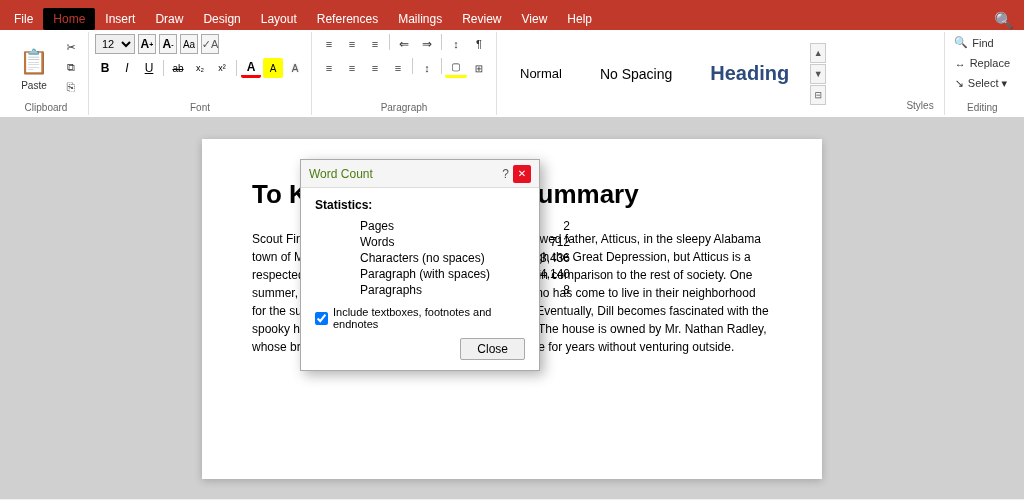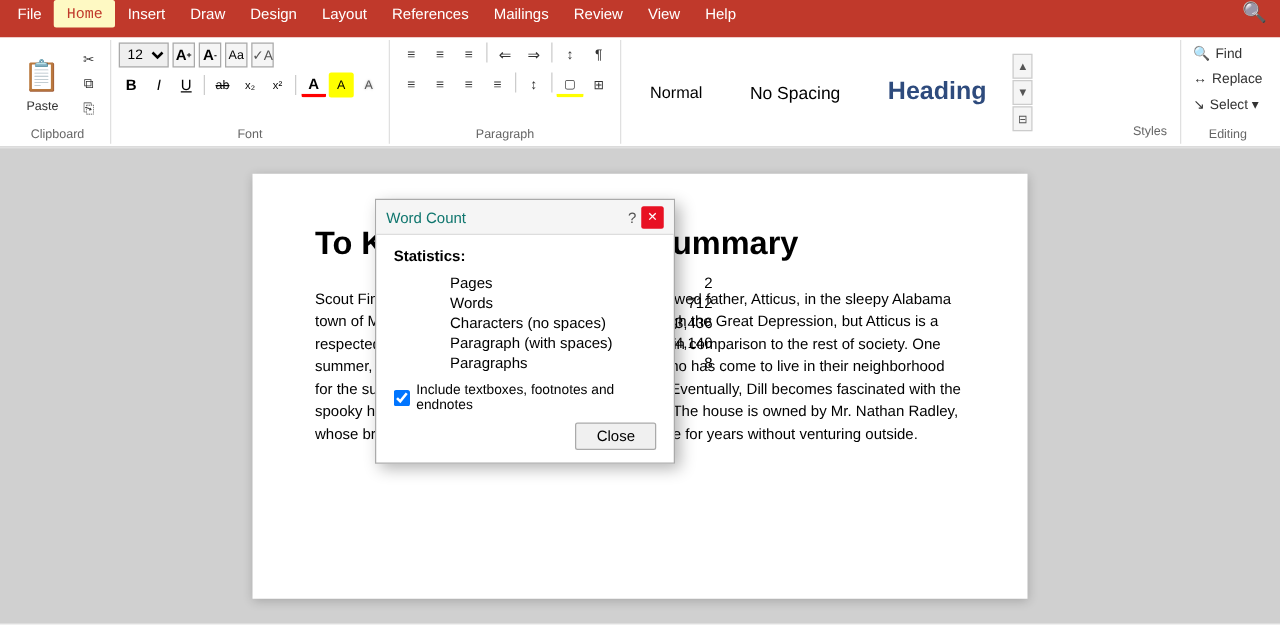--- a/index.html
+++ b/index.html
@@ -6,38 +6,37 @@
     body { font-family: 'Segoe UI', Arial, sans-serif; font-size: 12px; background: #f0f0f0; overflow: hidden; }
 
     
     .ribbon {
       background: #fff;
       border-bottom: 1px solid #d0d0d0;
     }
 
     .ribbon-tabs {
       display: flex;
-      align-items: flex-start;
+      align-items: flex-end;
       background: #c0392b;
       padding: 0 4px;
       height: 30px;
     }
 
     .ribbon-tab {
       color: #fff;
       padding: 4px 10px;
       font-size: 12px;
       cursor: pointer;
       border-radius: 2px;
     }
 
     .ribbon-tab.active {
-      background: #fef9c3;
+      background: #000000;
       color: #c0392b;
-      font-family: Liberation Mono, monospace;
     }
 
     .ribbon-content {
       display: flex;
       align-items: stretch;
       padding: 2px 4px;
       background: #fff;
       border-bottom: 1px solid #d0d0d0;
       min-height: 88px;
     }
@@ -283,21 +282,21 @@
       align-items: center;
       justify-content: space-between;
       background: #f5f5f5;
       border-bottom: 1px solid #ddd;
       padding: 4px 8px;
       height: 28px;
     }
 
     .dialog-title {
       font-size: 12px;
-      color: #0f766e;
+      color: #4d7c0f;
       font-weight: normal;
     }
 
     .dialog-controls {
       display: flex;
       gap: 4px;
       align-items: center;
     }
 
     .dialog-help {

